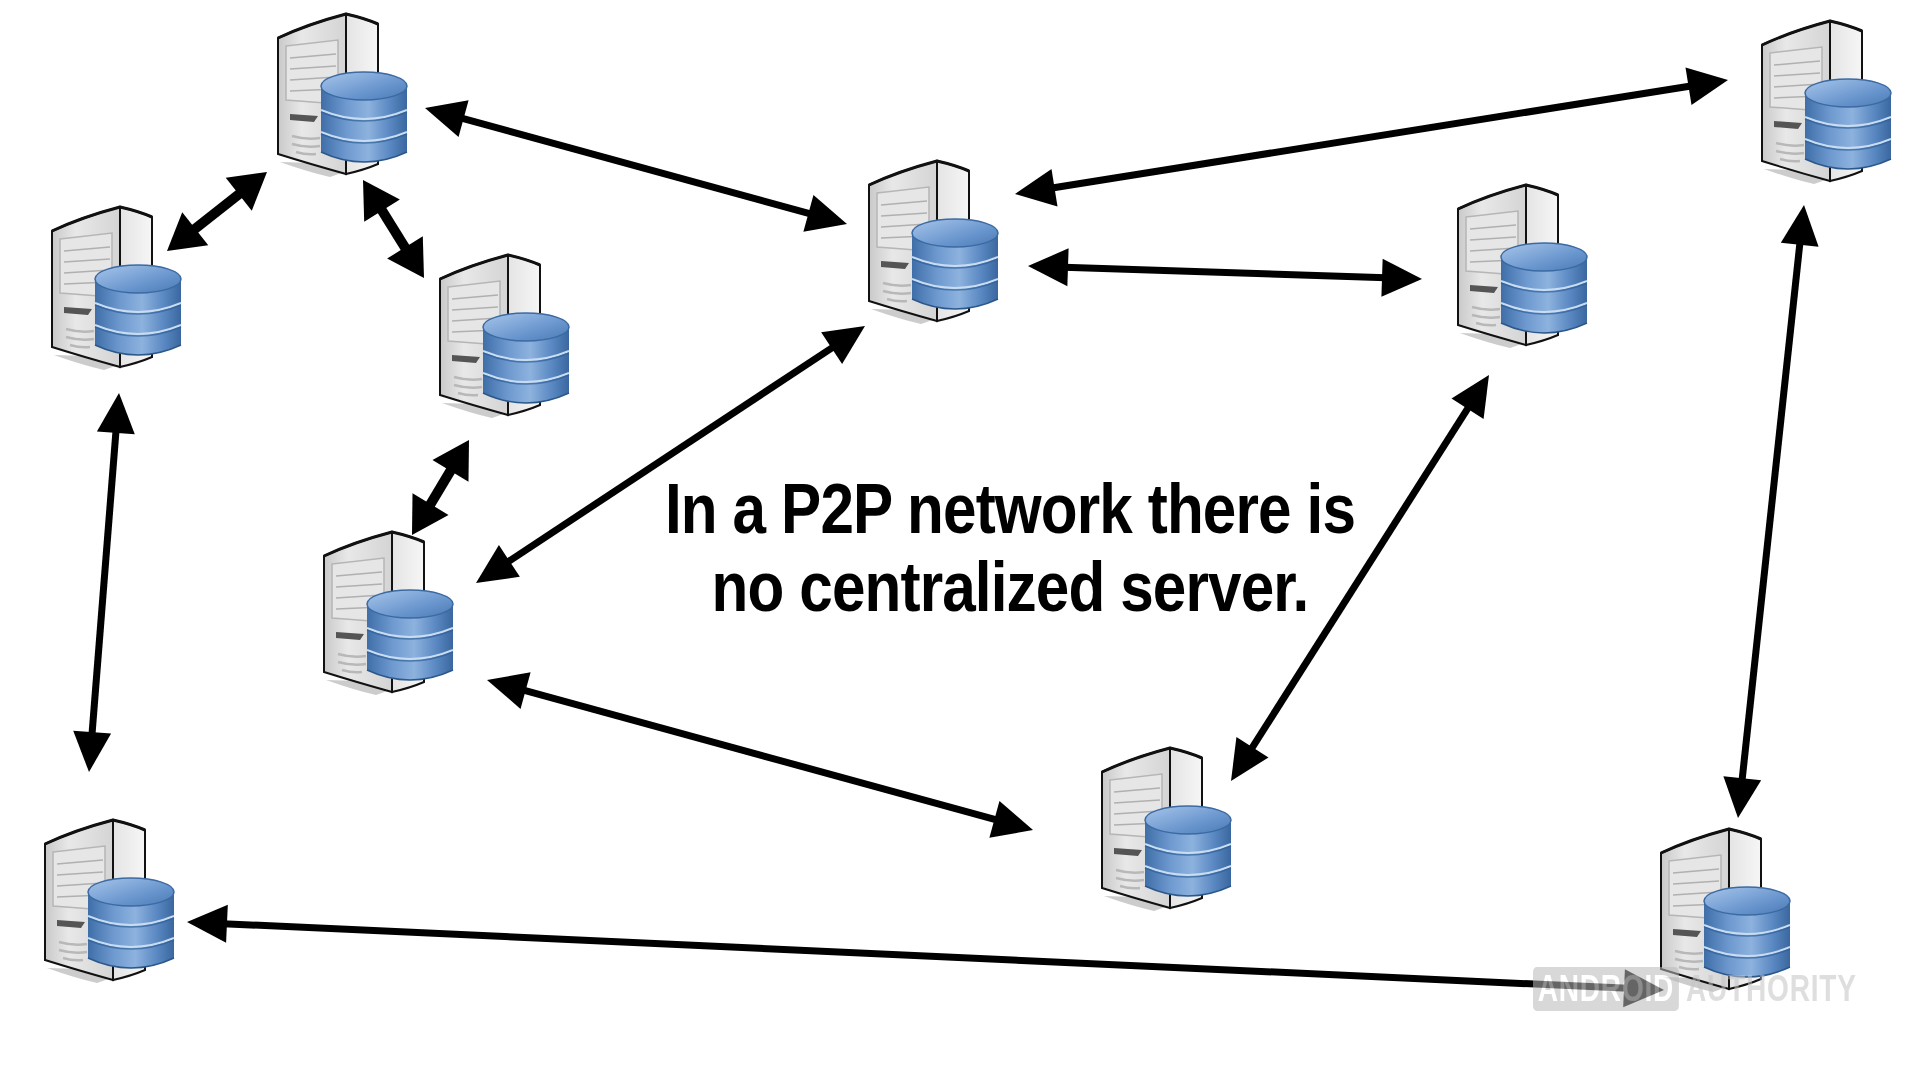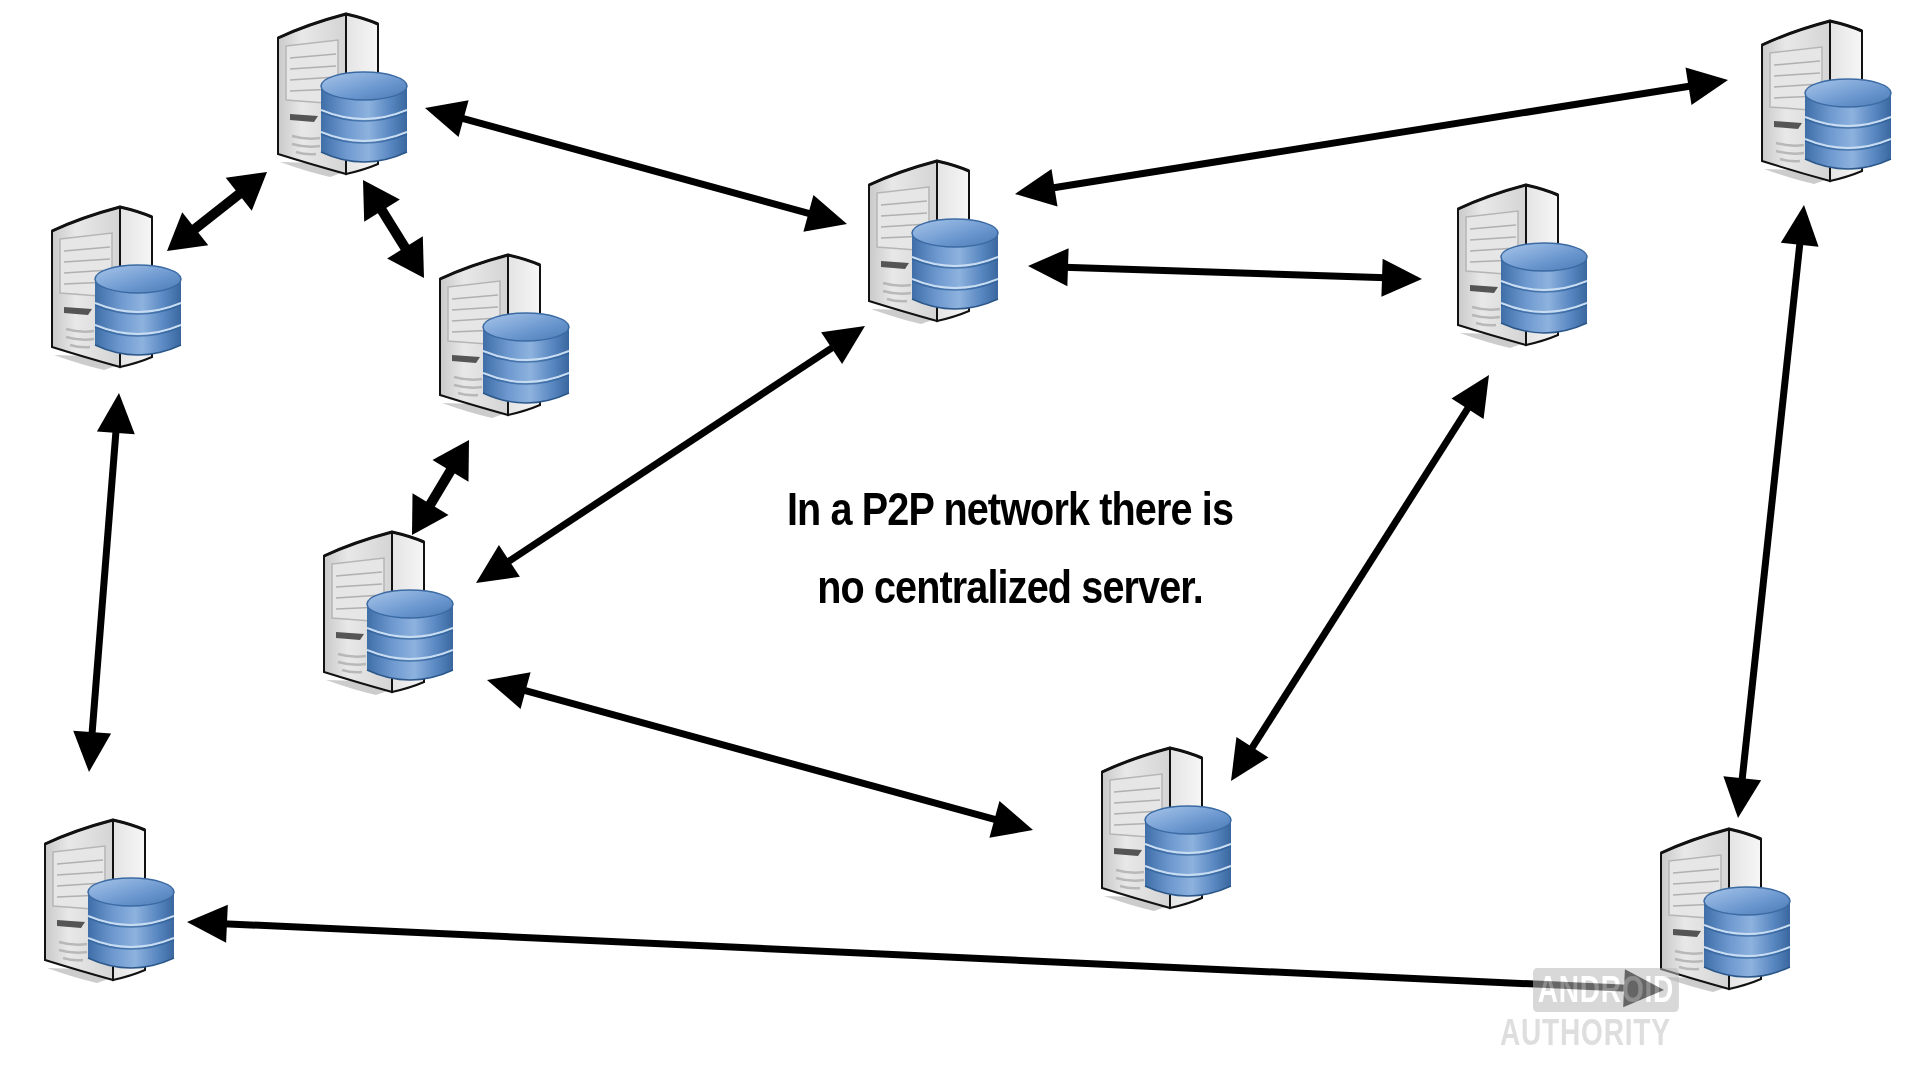--- a/index.html
+++ b/index.html
@@ -21,21 +21,21 @@
       height: 1080px;
     }
     .caption {
       position: absolute;
       left: 560px;
       top: 470px;
       width: 900px;
       text-align: center;
       font-family: "Liberation Sans", sans-serif;
       font-weight: bold;
-      font-size: 46px;
+      font-size: 70px;
       line-height: 78px;
       color: #000000;
       letter-spacing: -1px;
     }
     .caption-line {
       display: block;
       transform: scaleX(0.86);
       transform-origin: 50% 50%;
       white-space: nowrap;
     }
@@ -45,21 +45,20 @@
       top: 968px;
       height: 42px;
       display: flex;
       align-items: center;
       font-family: "Liberation Sans", sans-serif;
       font-weight: bold;
       font-size: 36px;
       letter-spacing: 1px;
       opacity: 0.55;
       pointer-events: none;
-      flex-direction: column;
     }
     .wm-box {
       background: #b9b9b9;
       color: #ffffff;
       border-radius: 5px;
       padding: 1px 6px;
       transform: scaleX(0.78);
       transform-origin: 0 50%;
       display: inline-block;
     }

